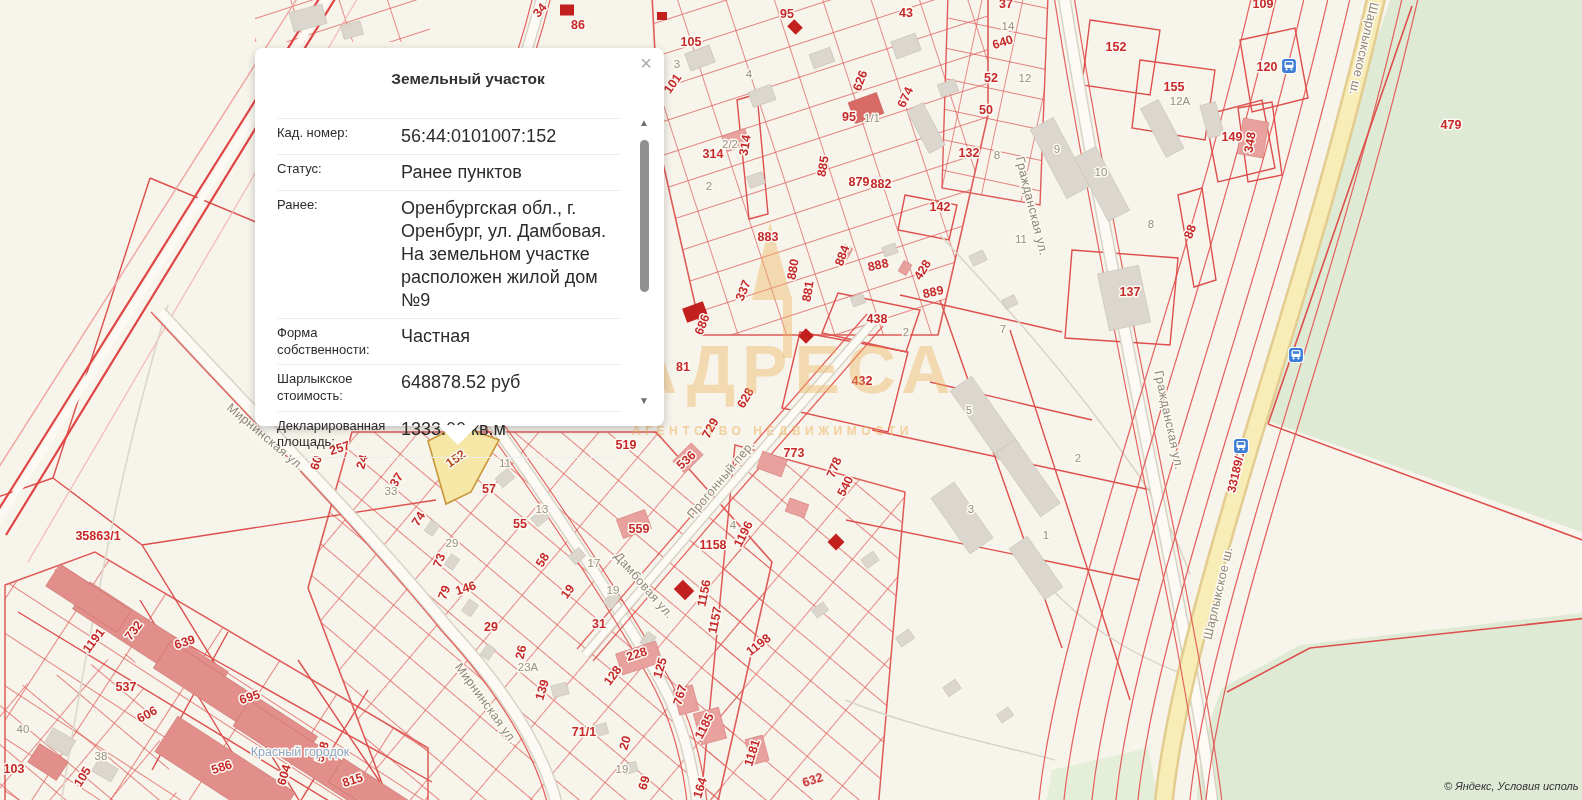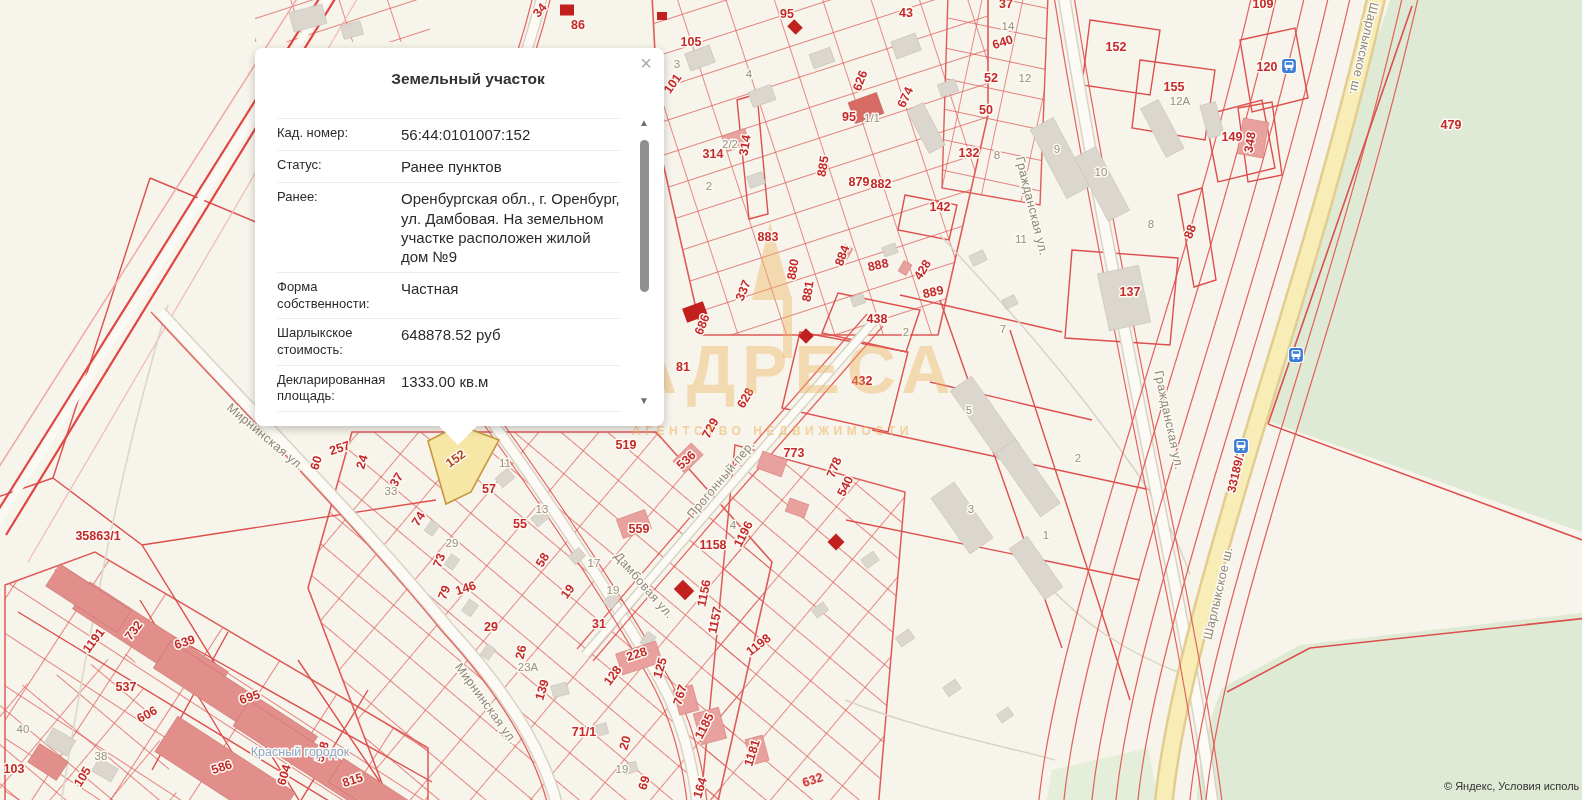--- a/index.html
+++ b/index.html
@@ -24,28 +24,28 @@
   
   .popup{position:absolute;left:255px;top:48px;width:409px;height:378px;background:#fff;
     border-radius:8px;box-shadow:0 3px 10px rgba(0,0,0,.22);z-index:5;}
   .popup-caret{position:absolute;left:183px;bottom:-19px;width:0;height:0;
     border-left:20px solid transparent;border-right:20px solid transparent;border-top:20px solid #fff;}
   .popup-close{position:absolute;top:5px;right:12px;font-size:20px;color:#a8a8a8;cursor:pointer;line-height:20px;}
   .popup-title{margin-top:22px;text-align:center;font-size:15.5px;font-weight:700;color:#333;margin-left:17px;}
   .prows{position:absolute;left:22px;right:44px;top:70px;border-top:1px solid #ededed;}
   .prow{display:flex;padding:6px 0 6px 0;border-bottom:1px solid #ededed;}
   .plabel{width:124px;flex:none;font-size:13px;color:#2b2b2b;line-height:1.28;}
-  .pvalue{width:230px;font-size:15px;color:#2b2b2b;line-height:1.28;}
+  .pvalue{width:230px;font-size:18px;color:#2b2b2b;line-height:1.28;}
   .scrollbar{position:absolute;right:13px;top:70px;height:288px;width:14px;}
   .sb-arrow{position:absolute;left:0;width:14px;text-align:center;font-size:10px;color:#6f6f6f;line-height:10px;}
   .sb-arrow.up{top:0;}
   .sb-arrow.down{bottom:0;}
   .sb-thumb{position:absolute;left:2.5px;top:22px;width:9px;height:152px;background:#8f8f8f;border-radius:5px;}
 
-  .attribution{position:absolute;left:1444px;top:780px;font-size:11px;color:#333;white-space:nowrap;z-index:6;}
+  .attribution{position:absolute;left:1444px;top:780px;font-size:11px;color:#333;white-space:nowrap;z-index:6;font-style:italic;}
 </style>
 </head>
 <body>
 
 <div class="stage">
 <svg id="map" width="1582" height="800" viewBox="0 0 1582 800">
   <defs>
     <pattern id="latA" width="46" height="32" patternUnits="userSpaceOnUse" patternTransform="rotate(-18)">
       <path d="M0 0H46M0 0V32" stroke="#dd4f4c" stroke-width="1.4" fill="none"></path>
     </pattern>

